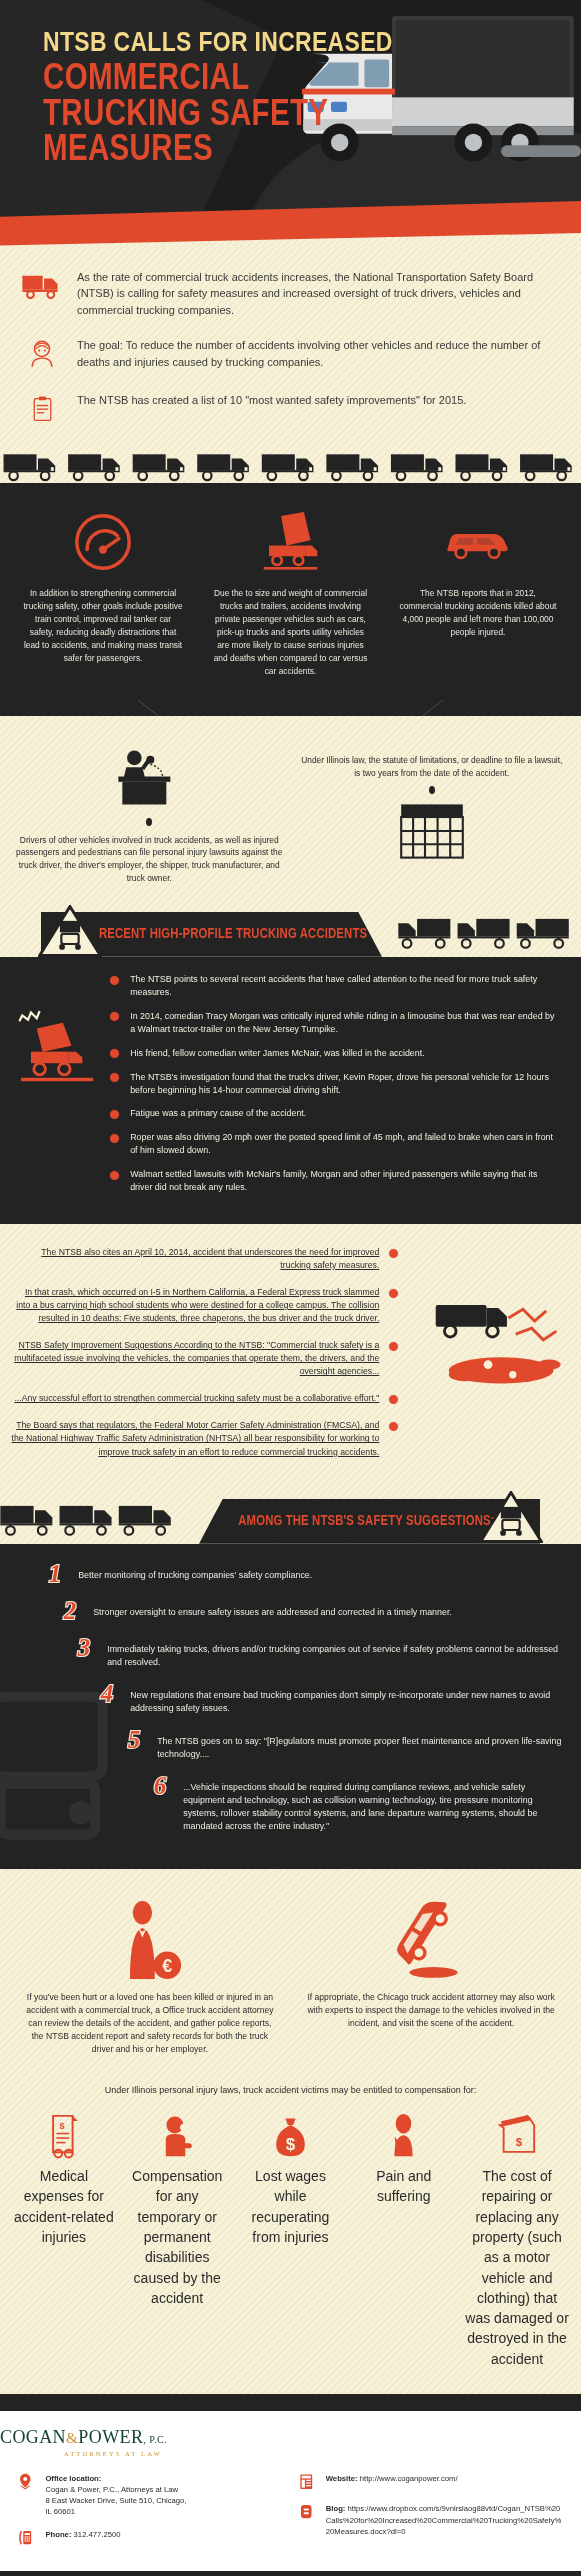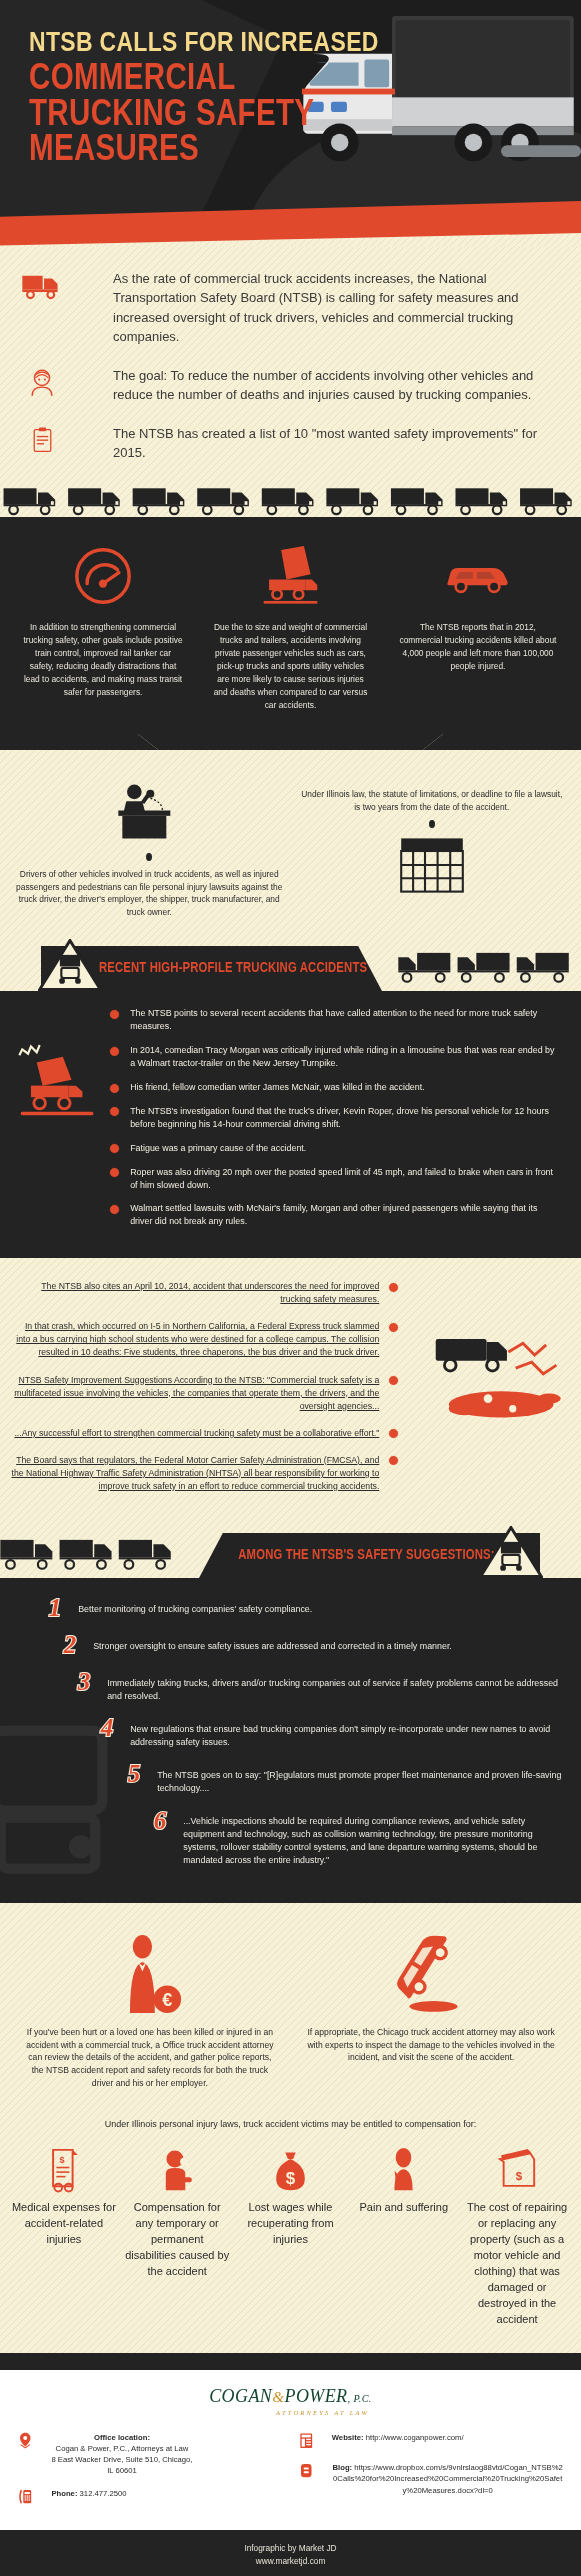--- a/index.html
+++ b/index.html
@@ -24,21 +24,21 @@
   
   .header { height:247px; background:#1d1d1d; position:relative; overflow:hidden; }
   .header .sheen {
     position:absolute; top:-44px; left:-87px; width:305px; height:378px;
     background:#262626; transform:rotate(25deg);
   }
   .header .sheen2 {
     position:absolute; top:109px; right:-44px; width:378px; height:218px;
     background:#2a2a2a; transform:rotate(-8deg); border-radius:50% 50% 0 0;
   }
-  .title-wrap { position:absolute; left:29px; top:29px; z-index:5; }
+  .title-wrap { position:absolute; left:43px; top:29px; z-index:5; }
   .t-line { font-weight:bold; letter-spacing:0.4px; line-height:.95;
             font-family:"Liberation Sans Narrow","Liberation Sans",sans-serif;
             transform:scaleX(.82); transform-origin:left center; }
   .t1 { font-size:28px; color:#f5d98b; }
   .t2 { font-size:36px; color:#e1492c; margin-top:4.4px; }
   .t3 { font-size:36px; color:#e1492c; margin-top:1.5px; }
   .t4 { font-size:36px; color:#e1492c; margin-top:1.5px; }
 
   .truck-art { position:absolute; right:0px; top:10.2px; width:298px; height:182px; z-index:4; }
   .orange-swoosh {
@@ -53,21 +53,21 @@
       rgba(216,205,170,.45) 0px, rgba(216,205,170,.45) 0.7px,
       rgba(0,0,0,0) 0.7px, rgba(0,0,0,0) 5.1px);
     clip-path:polygon(0 86%, 100% 30%, 100% 100%, 0 100%);
     z-index:4;
   }
 
   
   .intro { padding:19px 19px 5.8px 19px; }
   .intro-row { display:flex; align-items:flex-start; gap:13px; margin-bottom:16px; }
   .intro-icon { width:45px; min-width:45px; height:39px; display:flex; align-items:center; justify-content:center; }
-  .intro-text { font-size:13px; line-height:1.5; padding-top:2.9px; color:#3a3a38;margin-left:36px; }
+  .intro-text { font-size:11px; line-height:1.5; padding-top:2.9px; color:#3a3a38; }
 
   
   .truck-strip { height:33px; width:581px; overflow:hidden; display:flex; align-items:flex-end; }
 
   
   .cols3 { display:flex; padding:25px 13px 22px 13px; gap:7.3px; }
   .col3 { flex:1; text-align:center; }
   .col3 .ic { height:67px; display:flex; align-items:center; justify-content:center; margin-bottom:11.6px; }
   .col3 .tx { font-size:8.4px; line-height:1.55; color:#ece8dc; padding:0 10.2px; }
 
@@ -125,34 +125,34 @@
   
   .atty { display:flex; padding:25px 20.3px 11.6px 20.3px; gap:22px; }
   .atty .c { flex:1; text-align:center; }
   .atty .ic { height:87px; display:flex; align-items:flex-end; justify-content:center; margin-bottom:10.2px; }
   .atty .tx { font-size:8.6px; line-height:1.5; padding:0 4.4px; }
 
   .comp-head { text-align:center; font-size:9px; padding:17.4px 29px 13px 29px; }
   .comp { display:flex; padding:2.9px 8.7px 25px 8.7px; gap:2.9px; align-items:flex-start; }
   .comp .c { flex:1; text-align:center; }
   .comp .ic { height:48px; display:flex; align-items:flex-end; justify-content:center; margin-bottom:7.3px; }
-  .comp .tx { font-size:11px; line-height:1.45; padding:0 2.9px; }
+  .comp .tx { font-size:14px; line-height:1.45; padding:0 2.9px; }
 
   
   .dark-rule { height:17.4px; background:#232323; }
   .footer { background:#ffffff; padding:16px 0 11.6px 0; }
-  .logo { text-align:center; margin-bottom:16px;font-style:italic; }
+  .logo { text-align:left; margin-bottom:16px; }
   .logo .l1 { font-family:"Liberation Serif", serif; font-size:18px; color:#14452f; letter-spacing:0.4px; }
   .logo .l1 .amp { color:#c9932c; font-size:15.3px; }
   .logo .l1 .pc { font-size:10.2px; }
   .logo .l2 { font-family:"Liberation Serif", serif; font-size:6.5px; letter-spacing:2.2px;
               color:#c9932c; margin-top:1.5px; margin-left:64px; }
   .contact { display:flex; padding:0 17.4px; gap:14.5px; }
   .contact .col { flex:1; }
-  .ctrow { display:flex; gap:18px; margin-bottom:11.6px; align-items:flex-start;text-align:center; }
+  .ctrow { display:flex; gap:12px; margin-bottom:11.6px; align-items:flex-start; }
   .cticon { width:16px; min-width:16px; height:19px; display:flex; align-items:flex-start; justify-content:center; }
   .ctbody { font-size:7.7px; line-height:1.45; color:#2b2b2b; }
   .ctbody b { font-weight:bold; }
   .blogurl { word-break:break-all; }
   .credit { background:#232323; color:#e8e4d6; text-align:center; padding:11.6px 0 13px 0;
             font-size:8.3px; line-height:1.6; }
 </style>
 </head>
 <body>
 

